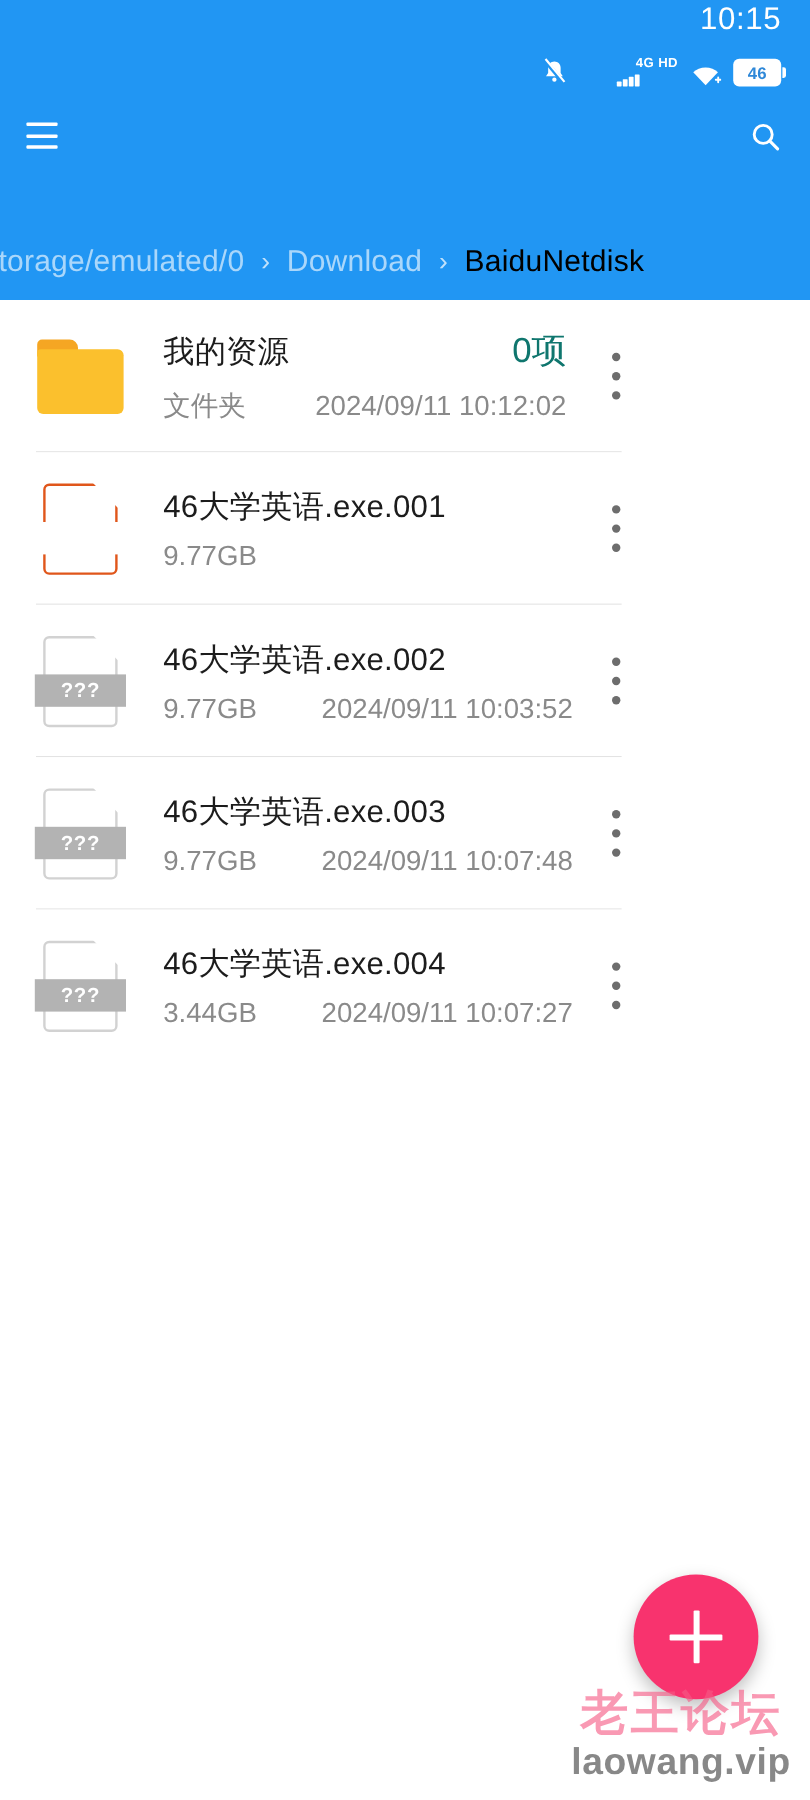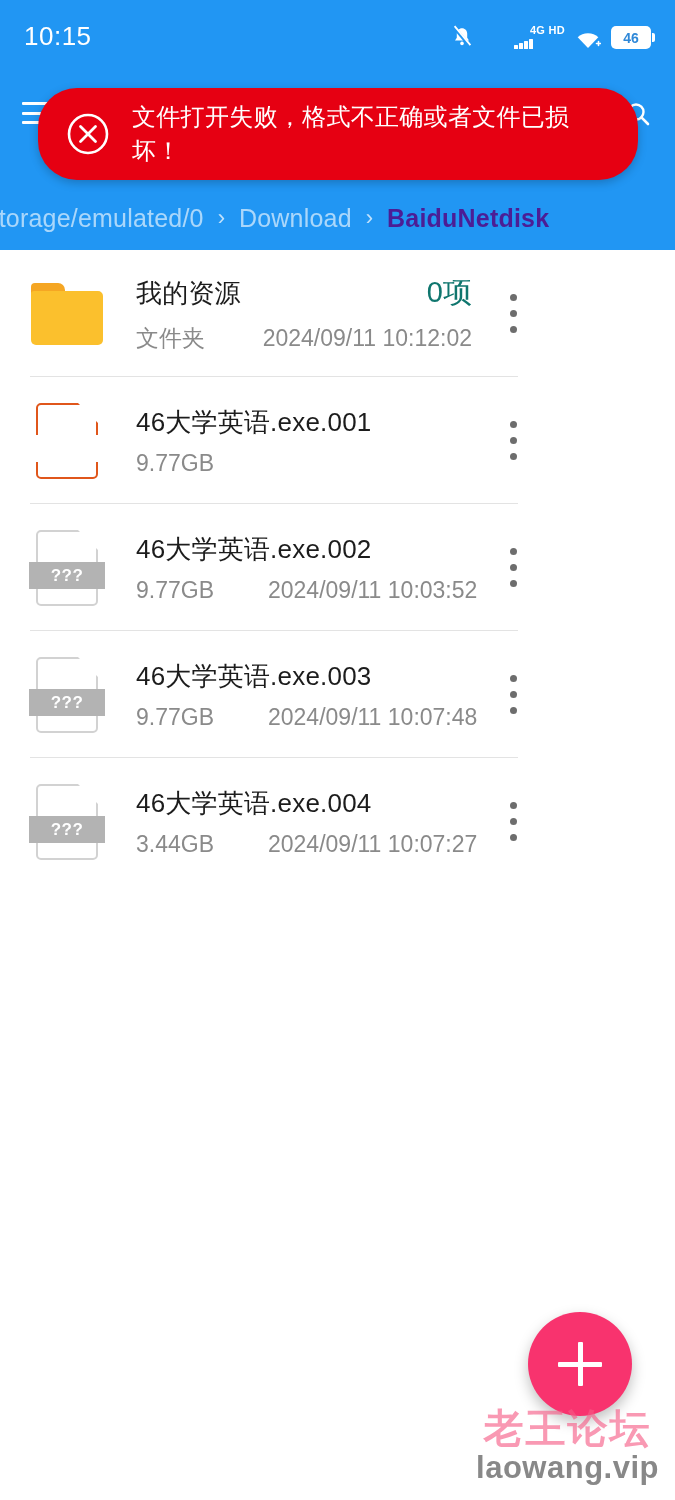--- a/index.html
+++ b/index.html
@@ -12,22 +12,23 @@
   #app { position:relative; width:675px; height:1500px; overflow:hidden; background:#fff; }
 
   
   .topbar {
     position:absolute; top:0; left:0; width:675px; height:250px;
     background:#2196f3;
   }
   
   .statusbar {
     position:absolute; top:0; left:0; width:675px; height:72px;
-    display:flex; align-items:center; justify-content:space-between;
+    display:flex; align-items:flex-end; justify-content:space-between;
     padding:0 24px;
+    flex-direction:column;
   }
   .clock { color:#fff; font-size:26px; font-weight:500; letter-spacing:.5px; }
   .status-icons { display:flex; align-items:flex-end; gap:10px; }
 
   .bell-mute { position:relative; width:20px; height:24px; }
   .bell-mute svg { display:block; }
 
   .net-wrap { display:flex; flex-direction:column; align-items:center; justify-content:flex-end; height:26px; }
   .net-label { color:#fff; font-size:11px; font-weight:700; line-height:11px; letter-spacing:.3px;margin-left:48px; }
   .bars { display:flex; align-items:flex-end; gap:1.5px; height:11px; margin-top:2px; }
@@ -76,21 +77,21 @@
 
   
   .breadcrumb {
     position:absolute; left:0; top:190px; width:675px; height:56px;
     display:flex; align-items:center; gap:14px;
     padding-right:14px;
     white-space:nowrap; overflow:hidden;
   }
   .crumb { font-size:25px; color:rgba(255,255,255,.62); letter-spacing:.2px; }
   .crumb.clipped { margin-left:-14px; }
-  .crumb.active { color:#4c1d95;font-weight:bold; }
+  .crumb.active { color:#000000; }
   .crumb-sep { color:rgba(255,255,255,.72); font-size:22px; }
 
   
   .list { position:absolute; top:250px; left:0; width:546px; }
   .row {
     position:relative; height:127px; background:#fff;
     display:flex; align-items:center; padding:0 0 0 26px;
   }
   .row-sep {
     position:absolute; left:30px; right:28px; bottom:0; height:1px; background:#e3e3e3;
@@ -250,30 +251,20 @@
     <div class="breadcrumb">
       <span class="crumb clipped">storage/emulated/0</span>
       <span class="crumb-sep">›</span>
       <span class="crumb">Download</span>
       <span class="crumb-sep">›</span>
       <span class="crumb active">BaiduNetdisk</span>
     </div>
 
   </div>
 
-  <div class="toast">
-    <span class="toast-icon">
-      <svg width="44" height="44" viewBox="0 0 44 44">
-        <circle cx="22" cy="22" r="19" fill="none" stroke="#fff" stroke-width="2.6"></circle>
-        <line x1="14.5" y1="14.5" x2="29.5" y2="29.5" stroke="#fff" stroke-width="2.8" stroke-linecap="round"></line>
-        <line x1="29.5" y1="14.5" x2="14.5" y2="29.5" stroke="#fff" stroke-width="2.8" stroke-linecap="round"></line>
-      </svg>
-    </span>
-    <span class="toast-text">文件打开失败，格式不正确或者文件已损坏！</span>
-  </div>
 
   <div class="list">
 
     <div class="row">
       <div class="icon-cell">
         <span class="ico-folder">
             <span class="tab"></span>
             <span class="body"></span>
           </span>
       </div>

